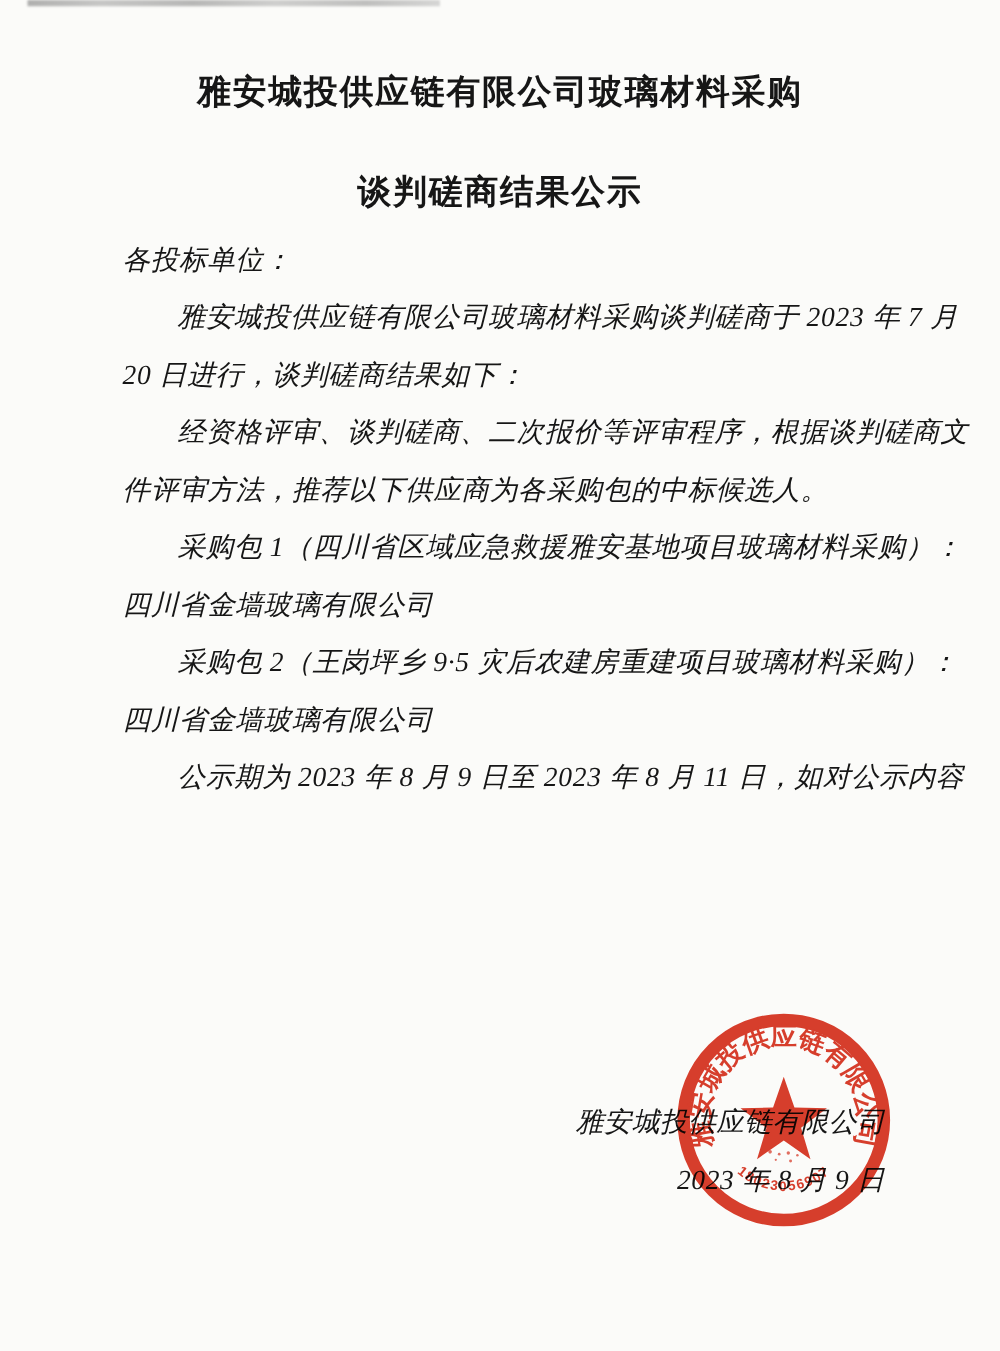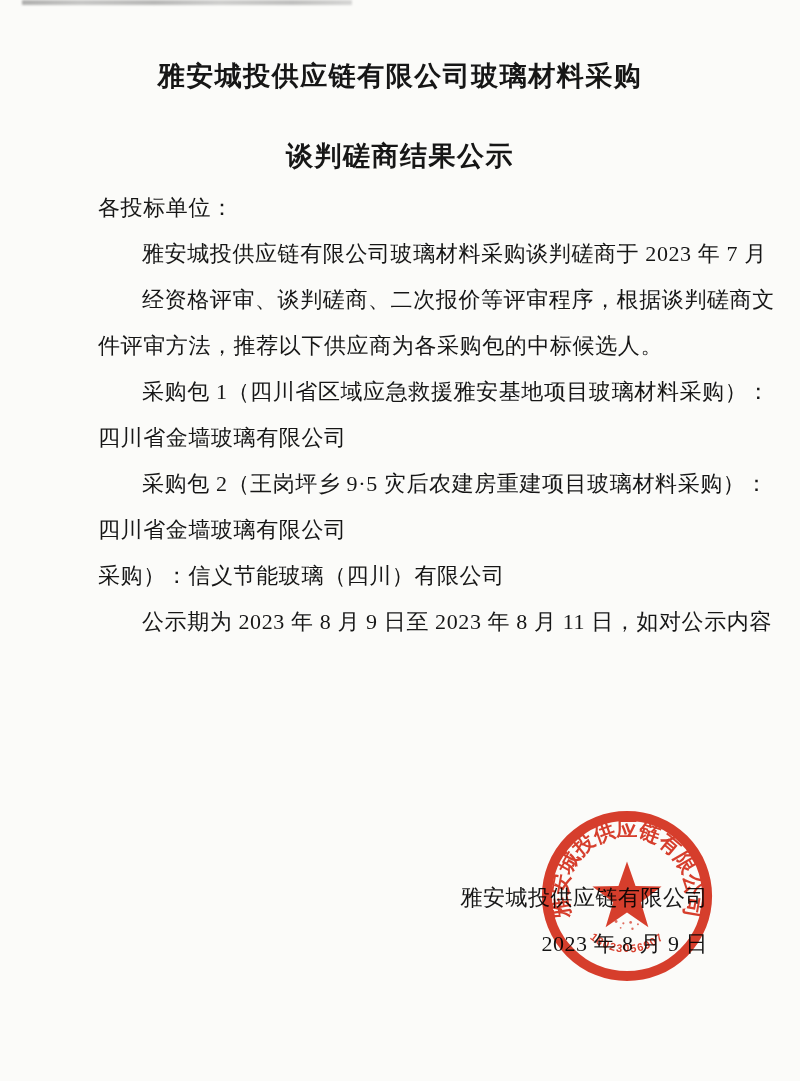--- a/index.html
+++ b/index.html
@@ -13,37 +13,38 @@
   }
   
   .scan-artifact{
     position:absolute;top:0;left:22px;width:330px;height:5px;
     background:linear-gradient(90deg,#555 0%,#888 18%,#666 40%,#999 60%,#777 82%,#aaa 100%);
     opacity:.45;filter:blur(1px);
   }
   .title{
     position:absolute;left:0;width:100%;
     text-align:center;
-    font-family:Liberation Serif, serif;
+    font-family:Liberation Mono, monospace;
     font-weight:bold;
     font-size:27px;
     letter-spacing:1.5px;
     line-height:52px;
   }
   .title.l1{top:50px;}
   .title.l2{top:130px;}
   .body-text{
     position:absolute;top:185px;left:98px;right:88px;
     font-size:22px;
     letter-spacing:.6px;
   }
   .ln{
     margin:0;
     line-height:46px;
     white-space:nowrap;
+    font-style:italic;
   }
   .ln.ind{text-indent:2em;}
   .signature{
     position:absolute;top:875px;left:390px;width:318px;
     text-align:right;
     font-size:22px;
     letter-spacing:.5px;
   }
   .signature .ln{line-height:46px;}
   .seal{
@@ -59,27 +60,27 @@
 <div class="page">
 
   <div class="scan-artifact"></div>
 
   <div class="title l1">雅安城投供应链有限公司玻璃材料采购</div>
   <div class="title l2">谈判磋商结果公示</div>
 
   <div class="body-text">
     <p class="ln">各投标单位：</p>
     <p class="ln ind">雅安城投供应链有限公司玻璃材料采购谈判磋商于 2023 年 7 月</p>
+    <p class="ln">20 日进行，谈判磋商结果如下：</p>
     <p class="ln ind">经资格评审、谈判磋商、二次报价等评审程序，根据谈判磋商文</p>
     <p class="ln">件评审方法，推荐以下供应商为各采购包的中标候选人。</p>
     <p class="ln ind">采购包 1（四川省区域应急救援雅安基地项目玻璃材料采购）：</p>
     <p class="ln">四川省金墙玻璃有限公司</p>
     <p class="ln ind">采购包 2（王岗坪乡 9·5 灾后农建房重建项目玻璃材料采购）：</p>
     <p class="ln">四川省金墙玻璃有限公司</p>
-    <p class="ln">采购）：信义节能玻璃（四川）有限公司</p>
     <p class="ln ind">公示期为 2023 年 8 月 9 日至 2023 年 8 月 11 日，如对公示内容</p>
   </div>
 
   <div class="signature">
     <p class="ln">雅安城投供应链有限公司</p>
     <p class="ln">2023 年 8 月 9 日</p>
   </div>
 
   <svg class="seal" viewBox="0 0 200 200" xmlns="http://www.w3.org/2000/svg" aria-hidden="true">
     <defs>

